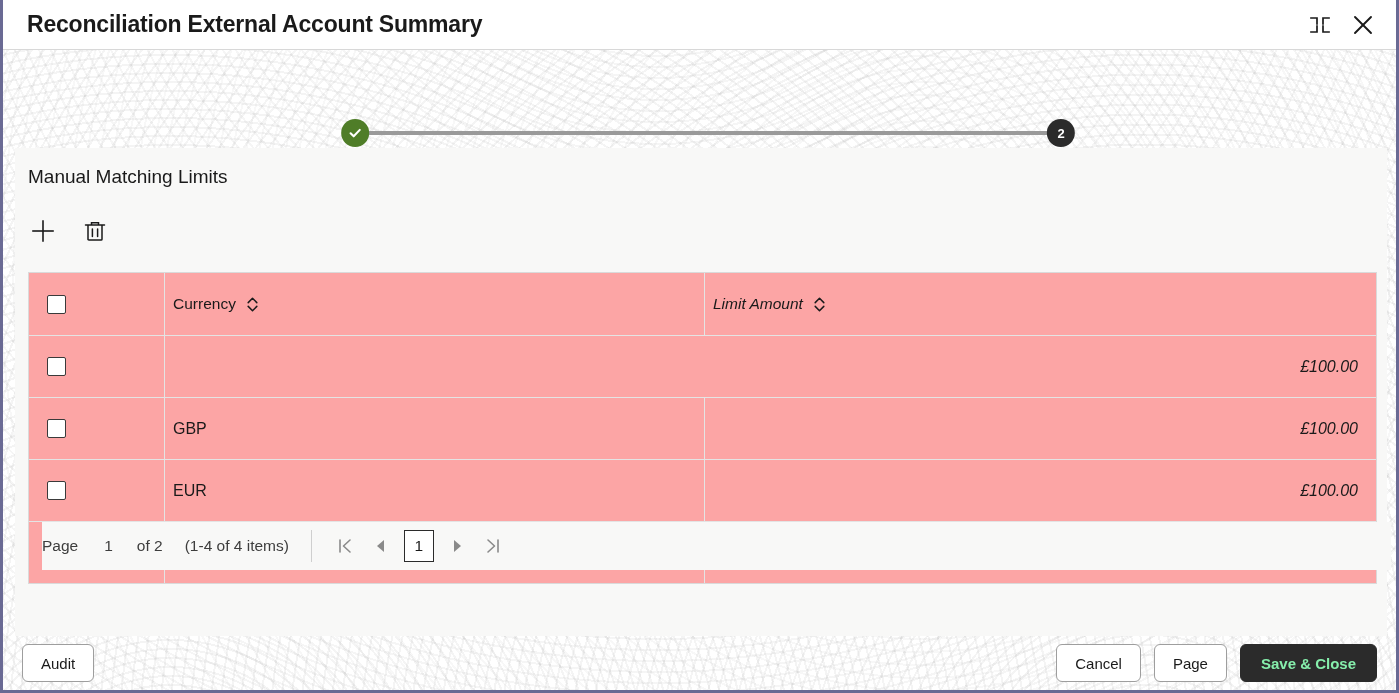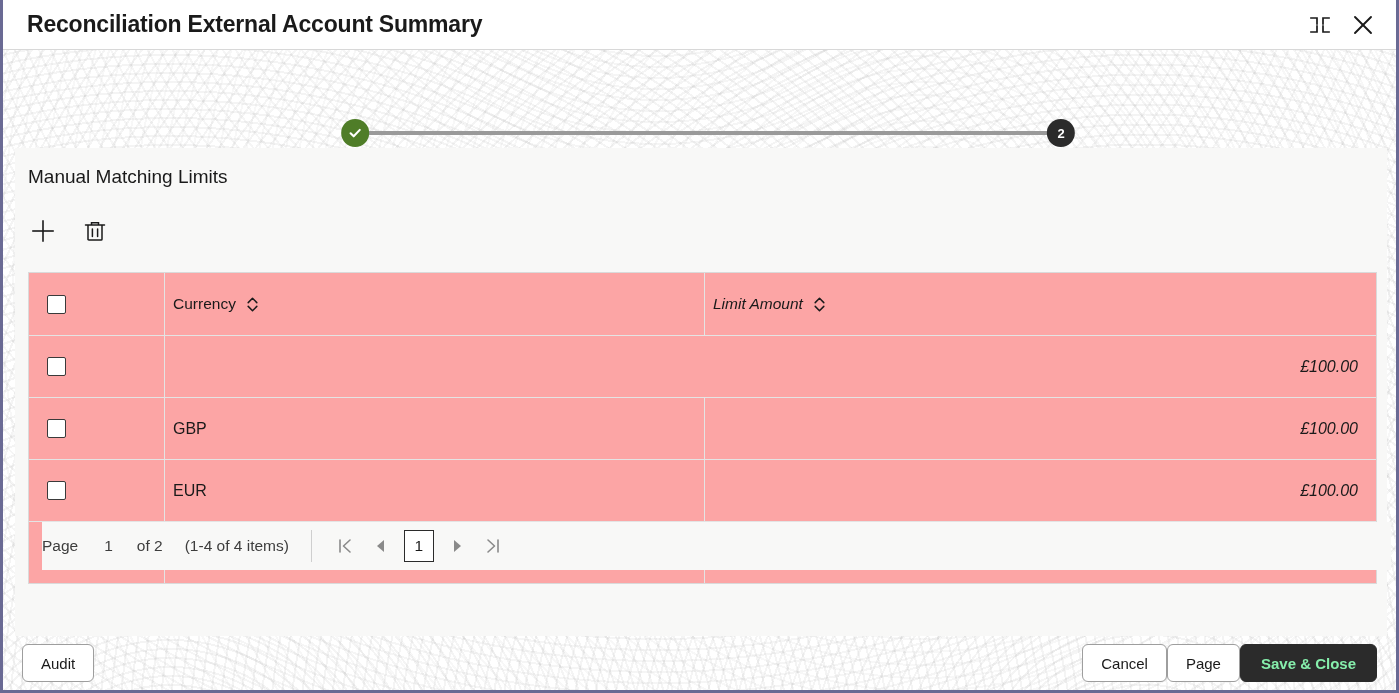--- a/index.html
+++ b/index.html
@@ -292,20 +292,21 @@
     border: 1px solid #2b2b2b;
     background: #2b2b2b;
     color: #86efac;
     font-weight: bold;
     padding: 0 20px;
   }
   .footer-right {
     margin-left: auto;
     display: flex;
     align-items: center;
+    gap: 13px;
   }
 </style>
 </head>
 <body>
 
 <div id="window">
 
   <div class="watermark"></div>
 
   <div id="titlebar">

